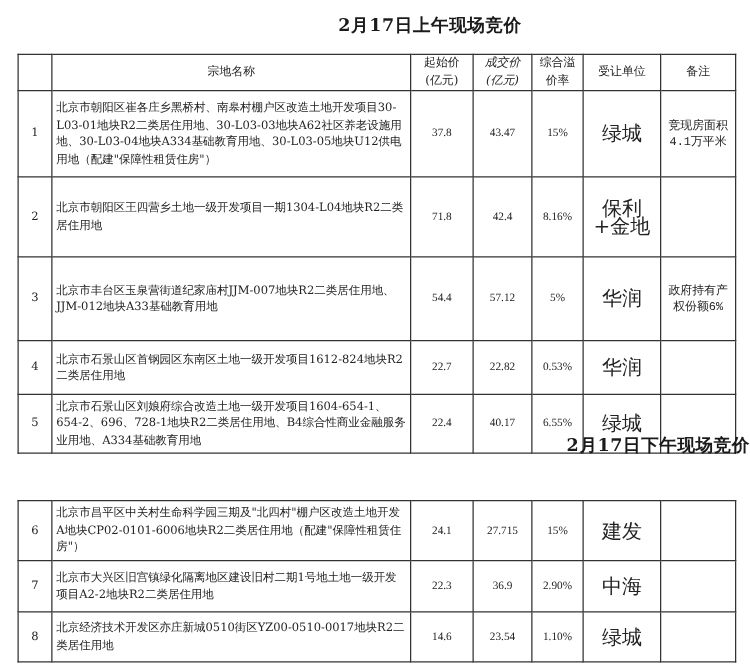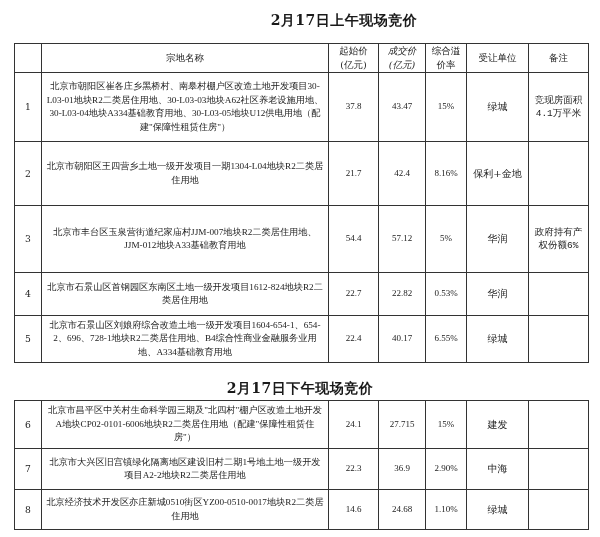--- a/index.html
+++ b/index.html
@@ -16,23 +16,23 @@
     position: absolute; left: 14px; width: 574px;
     border-collapse: collapse; table-layout: fixed;
     font-size: 9.2px; line-height: 13.5px;
   }
   table.bid td, table.bid th {
     border: 1px solid #333; padding: 0 3px; vertical-align: middle;
     font-weight: normal; color: #222;
   }
   table.bid th { text-align: center; font-size: 9.5px; line-height: 14px; }
   td.c { text-align: center; }
-  td.name { text-align: center; padding-left: 2px; padding-right: 4px; font-family: Liberation Serif, serif; }
+  td.name { text-align: left; padding-left: 2px; padding-right: 4px; }
   td.num { font-family: Liberation Serif, serif; font-size: 9px; }
-  td.unit { font-size: 10px; margin-top: 40px; }
+  td.unit { font-size: 16px; margin-top: 40px; }
   td.note { font-size: 9.5px; line-height: 13px; font-family: Liberation Mono, monospace; }
   table.bid { border: 1.5px solid #222; }
 </style>
 </head>
 <body>
 
 <div class="section-title" style="top:12px;padding-left:44px;">2月17日上午现场竞价</div>
 
 <table class="bid" style="top:43px;padding-left:21px;">
   <colgroup>
@@ -62,21 +62,21 @@
     <td class="name">北京市朝阳区崔各庄乡黑桥村、南皋村棚户区改造土地开发项目30-L03-01地块R2二类居住用地、30-L03-03地块A62社区养老设施用地、30-L03-04地块A334基础教育用地、30-L03-05地块U12供电用地（配建"保障性租赁住房"）</td>
     <td class="c num">37.8</td>
     <td class="c num">43.47</td>
     <td class="c num">15%</td>
     <td class="c unit">绿城</td>
     <td class="c note">竞现房面积4.1万平米</td>
   </tr>
   <tr style="height:64px;">
     <td class="c">2</td>
     <td class="name">北京市朝阳区王四营乡土地一级开发项目一期1304-L04地块R2二类居住用地</td>
-    <td class="c num">21.7</td>
+    <td class="c num">71.8</td>
     <td class="c num">42.4</td>
     <td class="c num">8.16%</td>
     <td class="c unit">保利+金地</td>
     <td class="c note"></td>
   </tr>
   <tr style="height:67px;">
     <td class="c">3</td>
     <td class="name">北京市丰台区玉泉营街道纪家庙村JJM-007地块R2二类居住用地、JJM-012地块A33基础教育用地</td>
     <td class="c num">54.4</td>
     <td class="c num">57.12</td>
@@ -98,21 +98,21 @@
     <td class="name">北京市石景山区刘娘府综合改造土地一级开发项目1604-654-1、654-2、696、728-1地块R2二类居住用地、B4综合性商业金融服务业用地、A334基础教育用地</td>
     <td class="c num">22.4</td>
     <td class="c num">40.17</td>
     <td class="c num">6.55%</td>
     <td class="c unit">绿城</td>
     <td class="c note"></td>
   </tr>
 </tbody>
   </table>
 
-<div class="section-title" style="top:380px;">2月17日下午现场竞价</div>
+<div class="section-title" style="top:348px;text-align:right;">2月17日下午现场竞价</div>
 
 <table class="bid" style="top:400px;">
   <colgroup>
     <col style="width:27px">
       <col style="width:287px">
       <col style="width:50px">
       <col style="width:47px">
       <col style="width:41px">
       <col style="width:62px">
       <col style="width:60px">
@@ -133,19 +133,19 @@
     <td class="c num">22.3</td>
     <td class="c num">36.9</td>
     <td class="c num">2.90%</td>
     <td class="c unit">中海</td>
     <td class="c note"></td>
   </tr>
   <tr style="height:40px;">
     <td class="c">8</td>
     <td class="name">北京经济技术开发区亦庄新城0510街区YZ00-0510-0017地块R2二类居住用地</td>
     <td class="c num">14.6</td>
-    <td class="c num">24.68</td>
+    <td class="c num">23.54</td>
     <td class="c num">1.10%</td>
     <td class="c unit">绿城</td>
     <td class="c note"></td>
   </tr>
 </tbody>
   </table>
 
 </body></html>

